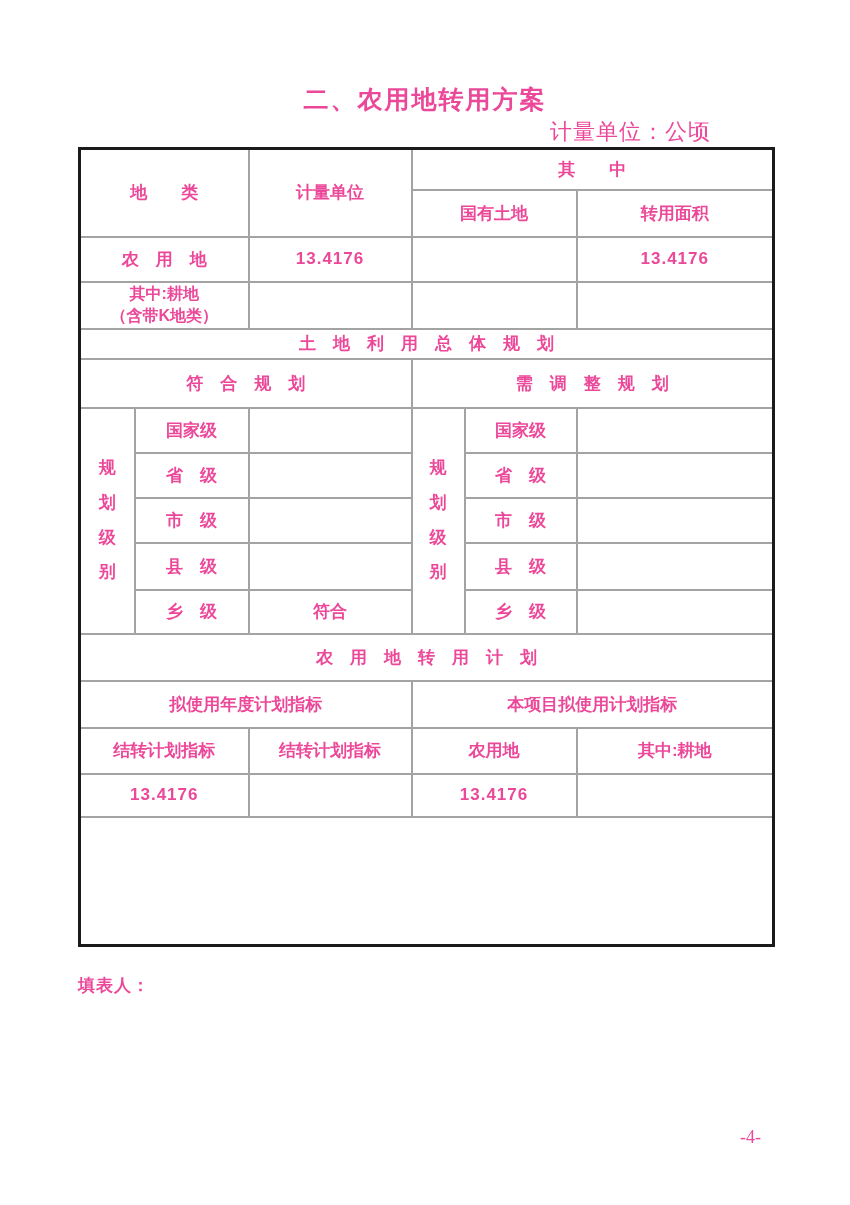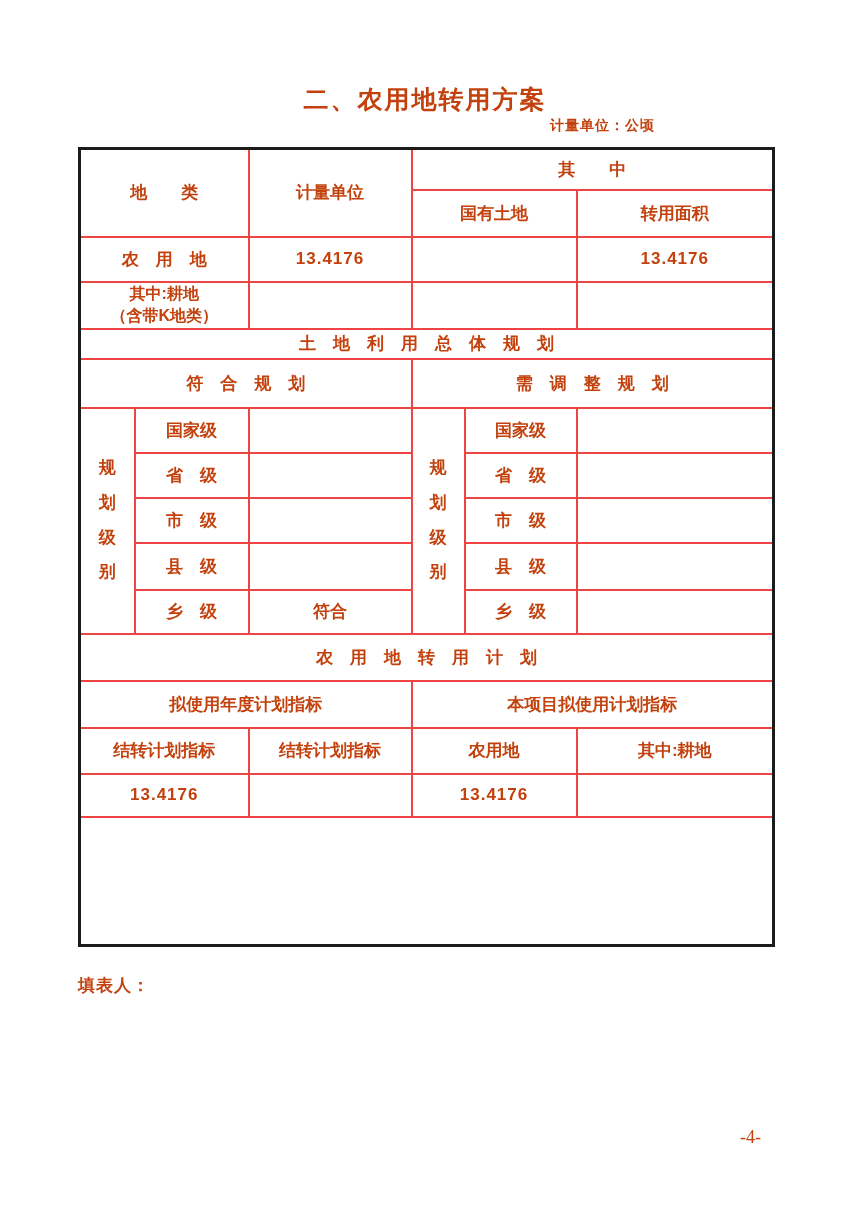--- a/index.html
+++ b/index.html
@@ -3,53 +3,53 @@
 <meta charset="utf-8">
 <style>
   * { margin: 0; padding: 0; box-sizing: border-box; }
   html, body { background: #e8e8e8; }
   .page {
     position: relative;
     width: 850px;
     height: 1205px;
     margin: 0 auto;
     background: #ffffff;
-    color: #c2410c;
+    color: #ec4899;
     font-family: "Liberation Sans", sans-serif;
     overflow: hidden;
   }
   .doc-title {
     position: absolute;
     top: 83px;
     left: 0;
     width: 100%;
     text-align: center;
     font-size: 25px;
     font-weight: bold;
     letter-spacing: 2px;
   }
   .unit-note {
     position: absolute;
     top: 117px;
     left: 550px;
-    font-size: 14px;
-    font-weight: bold;
+    font-size: 22px;
+    font-weight: normal;
     letter-spacing: 1px;
   }
   table.form {
     position: absolute;
     left: 78px;
     top: 147px;
     width: 694px;
     border-collapse: collapse;
     table-layout: fixed;
     border: 3px solid #1b1b1b;
   }
   table.form td {
-    border: 2px solid #ef4444;
+    border: 2px solid #a3a3a3;
     text-align: center;
     vertical-align: middle;
     font-size: 17px;
     font-weight: bold;
     padding: 0;
     overflow: hidden;
   }
   td.num {
     font-family: Liberation Sans, sans-serif;
     font-weight: normal;

